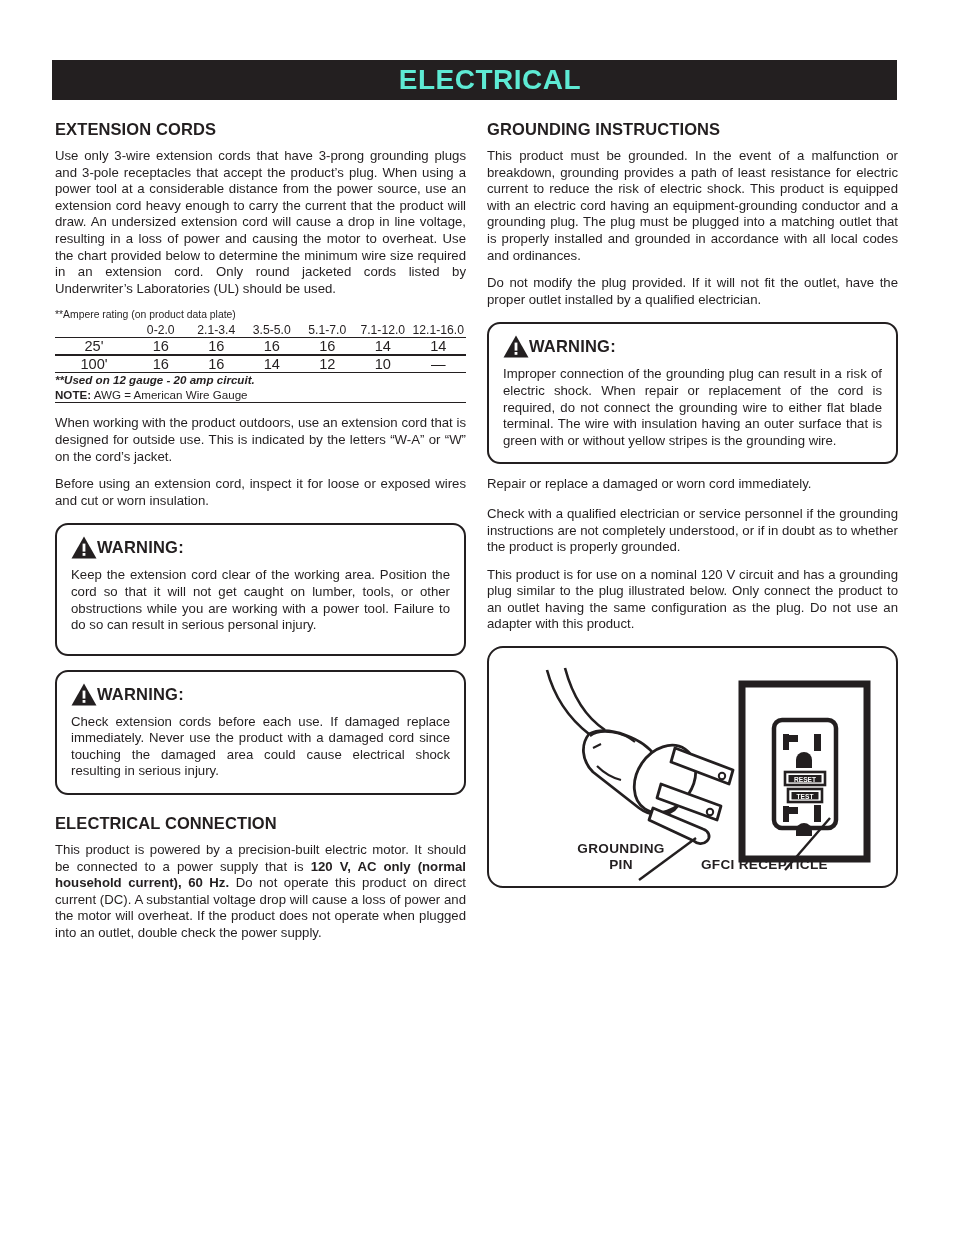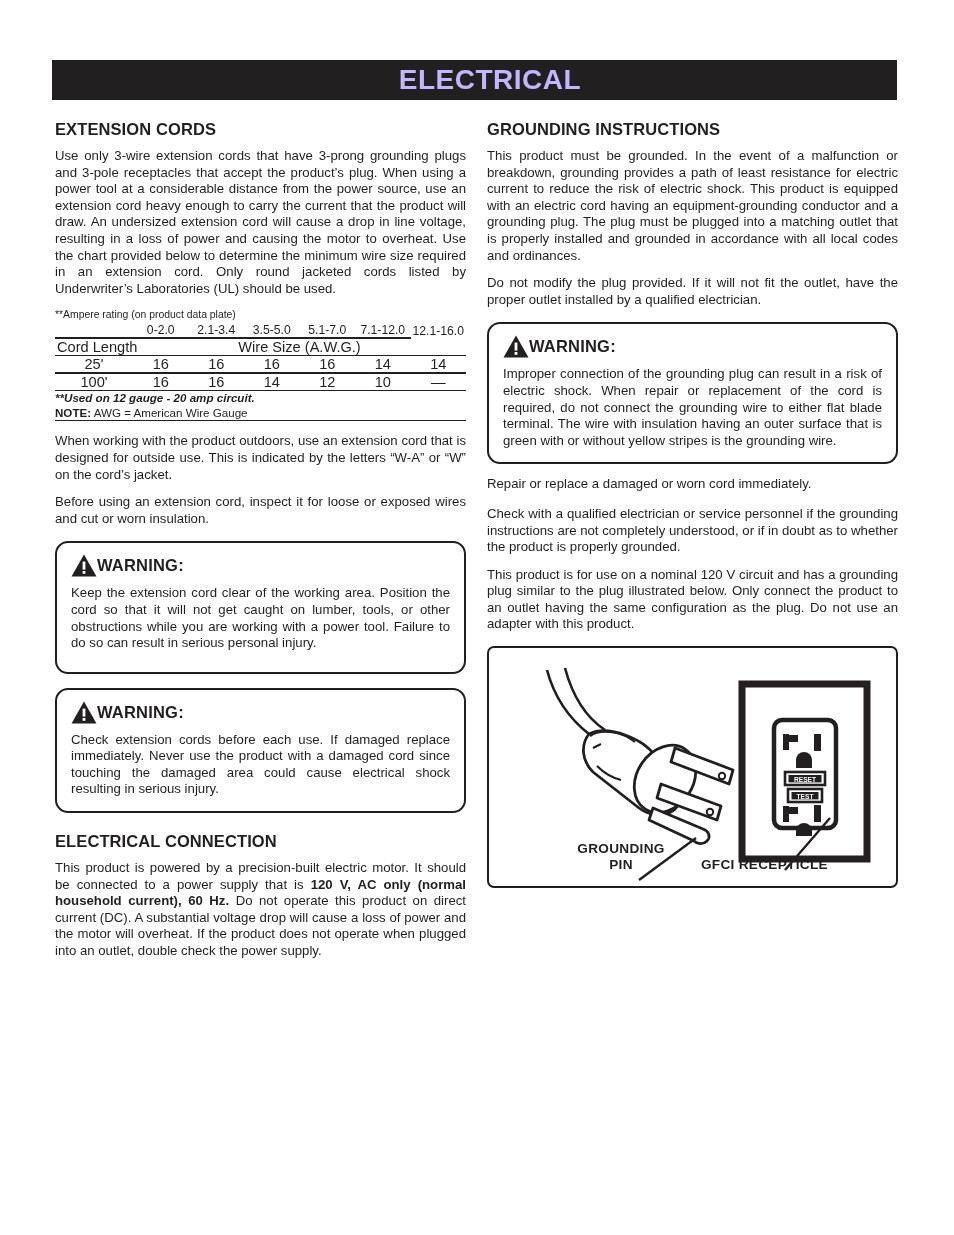--- a/index.html
+++ b/index.html
@@ -29,21 +29,21 @@
     left: 52px;
     top: 60px;
     width: 845px;
     height: 40px;
     background: #231f20;
     display: flex;
     align-items: center;
     justify-content: center;
   }
   .header-band .title {
-    color: #c4b5fd;
+    color: #5eead4;
     font-size: 28px;
     font-weight: bold;
     letter-spacing: 0.5px;
     margin-left: 31px;
   }
 
   
   .col {
     position: absolute;
     top: 120px;
@@ -139,21 +139,21 @@
   .warning-head .w-label {
     font-size: 16.5px;
     font-weight: bold;
     letter-spacing: 0.2px;
   }
   .tri-icon { display: block; }
 
   
   .illus-box {
     border: 2.6px solid #231f20;
-    border-radius: 7px;
+    border-radius: 16px;
     margin-top: 13px;
     box-sizing: border-box;
     width: 411px;
     height: 242px;
     position: relative;
     overflow: hidden;
   }
 
   
   .footer {
@@ -187,24 +187,20 @@
       <table class="awg">
         <tbody>
             <tr class="amp-row">
           <td class="col-len"></td>
           <td class="col-amp">0-2.0</td>
           <td class="col-amp">2.1-3.4</td>
           <td class="col-amp">3.5-5.0</td>
           <td class="col-amp">5.1-7.0</td>
           <td class="col-amp">7.1-12.0</td>
           <td class="col-amp">12.1-16.0</td>
-        </tr>
-        <tr class="hdr-row">
-          <td class="cord-length rule-thick" colspan="2">Cord Length</td>
-          <td class="wire-size rule-thick" colspan="4">Wire Size (A.W.G.)</td>
         </tr>
 
         <tr class="data-row">
           <td class="rule-thin">25'</td>
           <td class="rule-thin">16</td>
           <td class="rule-thin">16</td>
           <td class="rule-thin">16</td>
           <td class="rule-thin">16</td>
           <td class="rule-thin">14</td>
           <td class="rule-thin">14</td>

